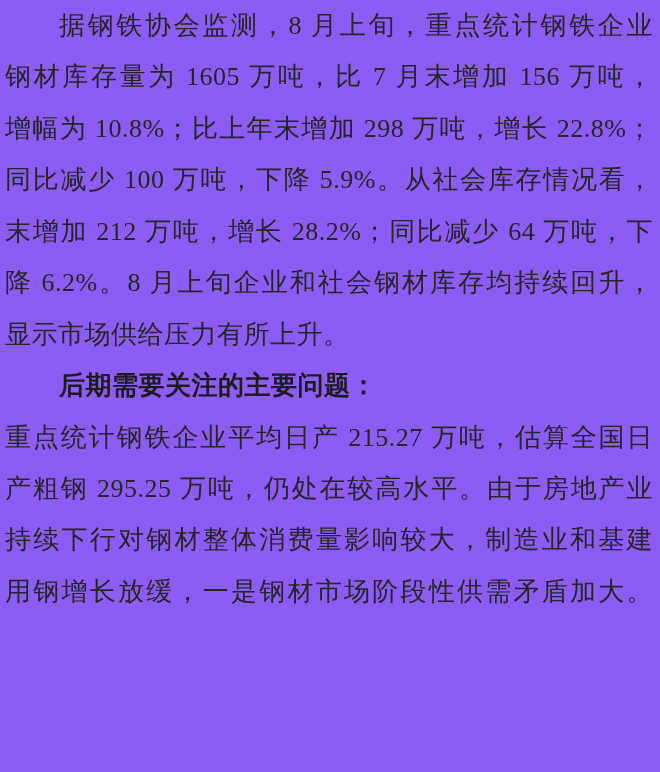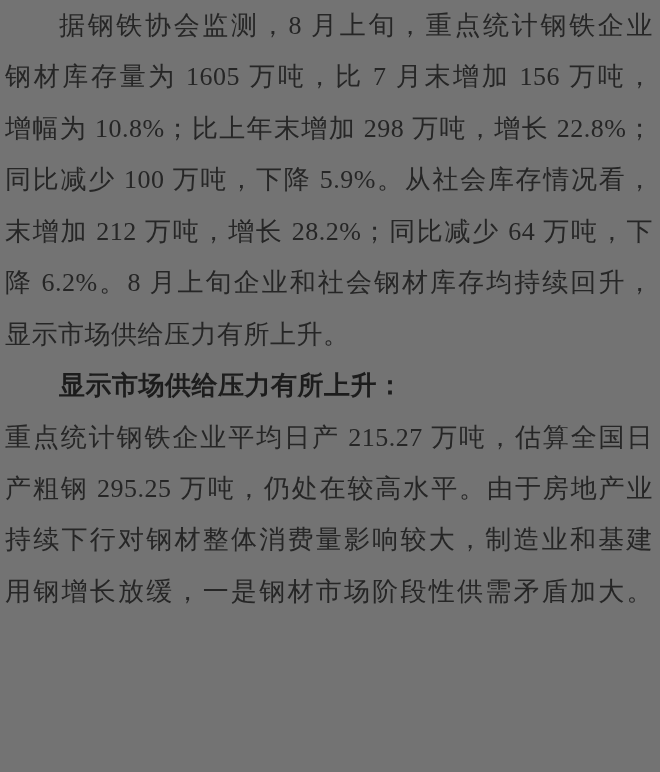--- a/index.html
+++ b/index.html
@@ -3,21 +3,21 @@
 <meta charset="utf-8">
 <style>
   html, body {
     margin: 0;
     padding: 0;
     background: #ffffff;
   }
   .page {
     width: 660px;
     height: 772px;
-    background: #737373;
+    background: #8b5cf6;
     overflow: hidden;
     box-sizing: border-box;
     padding: 0 7px 12px 5px;
     color: #262626;
     font-family: "Liberation Serif", "DejaVu Serif", serif;
     font-size: 26px;
   }
   .line {
     height: 51.45px;
     line-height: 51.45px;
@@ -44,18 +44,18 @@
 <body>
 
 <div class="page">
     <div class="line justify indent"><span class="seg">据钢铁协会监测，8 月上旬，重点统计钢铁企业</span></div>
     <div class="line justify"><span class="seg">钢材库存量为 1605 万吨，比 7 月末增加 156 万吨，</span></div>
     <div class="line justify"><span class="seg">增幅为 10.8%；比上年末增加 298 万吨，增长 22.8%；</span></div>
     <div class="line justify"><span class="seg">同比减少 100 万吨，下降 5.9%。从社会库存情况看，</span></div>
     <div class="line justify"><span class="seg">末增加 212 万吨，增长 28.2%；同比减少 64 万吨，下</span></div>
     <div class="line justify"><span class="seg">降 6.2%。8 月上旬企业和社会钢材库存均持续回升，</span></div>
     <div class="line"><span class="seg">显示市场供给压力有所上升。</span></div>
-    <div class="line indent"><span class="seg bold">显示市场供给压力有所上升：</span></div>
+    <div class="line indent"><span class="seg bold">后期需要关注的主要问题：</span></div>
     <div class="line justify"><span class="seg">重点统计钢铁企业平均日产 215.27 万吨，估算全国日</span></div>
     <div class="line justify"><span class="seg">产粗钢 295.25 万吨，仍处在较高水平。由于房地产业</span></div>
     <div class="line justify"><span class="seg">持续下行对钢材整体消费量影响较大，制造业和基建</span></div>
     <div class="line justify"><span class="seg">用钢增长放缓，一是钢材市场阶段性供需矛盾加大。</span></div>
   </div>
 
 </body></html>

